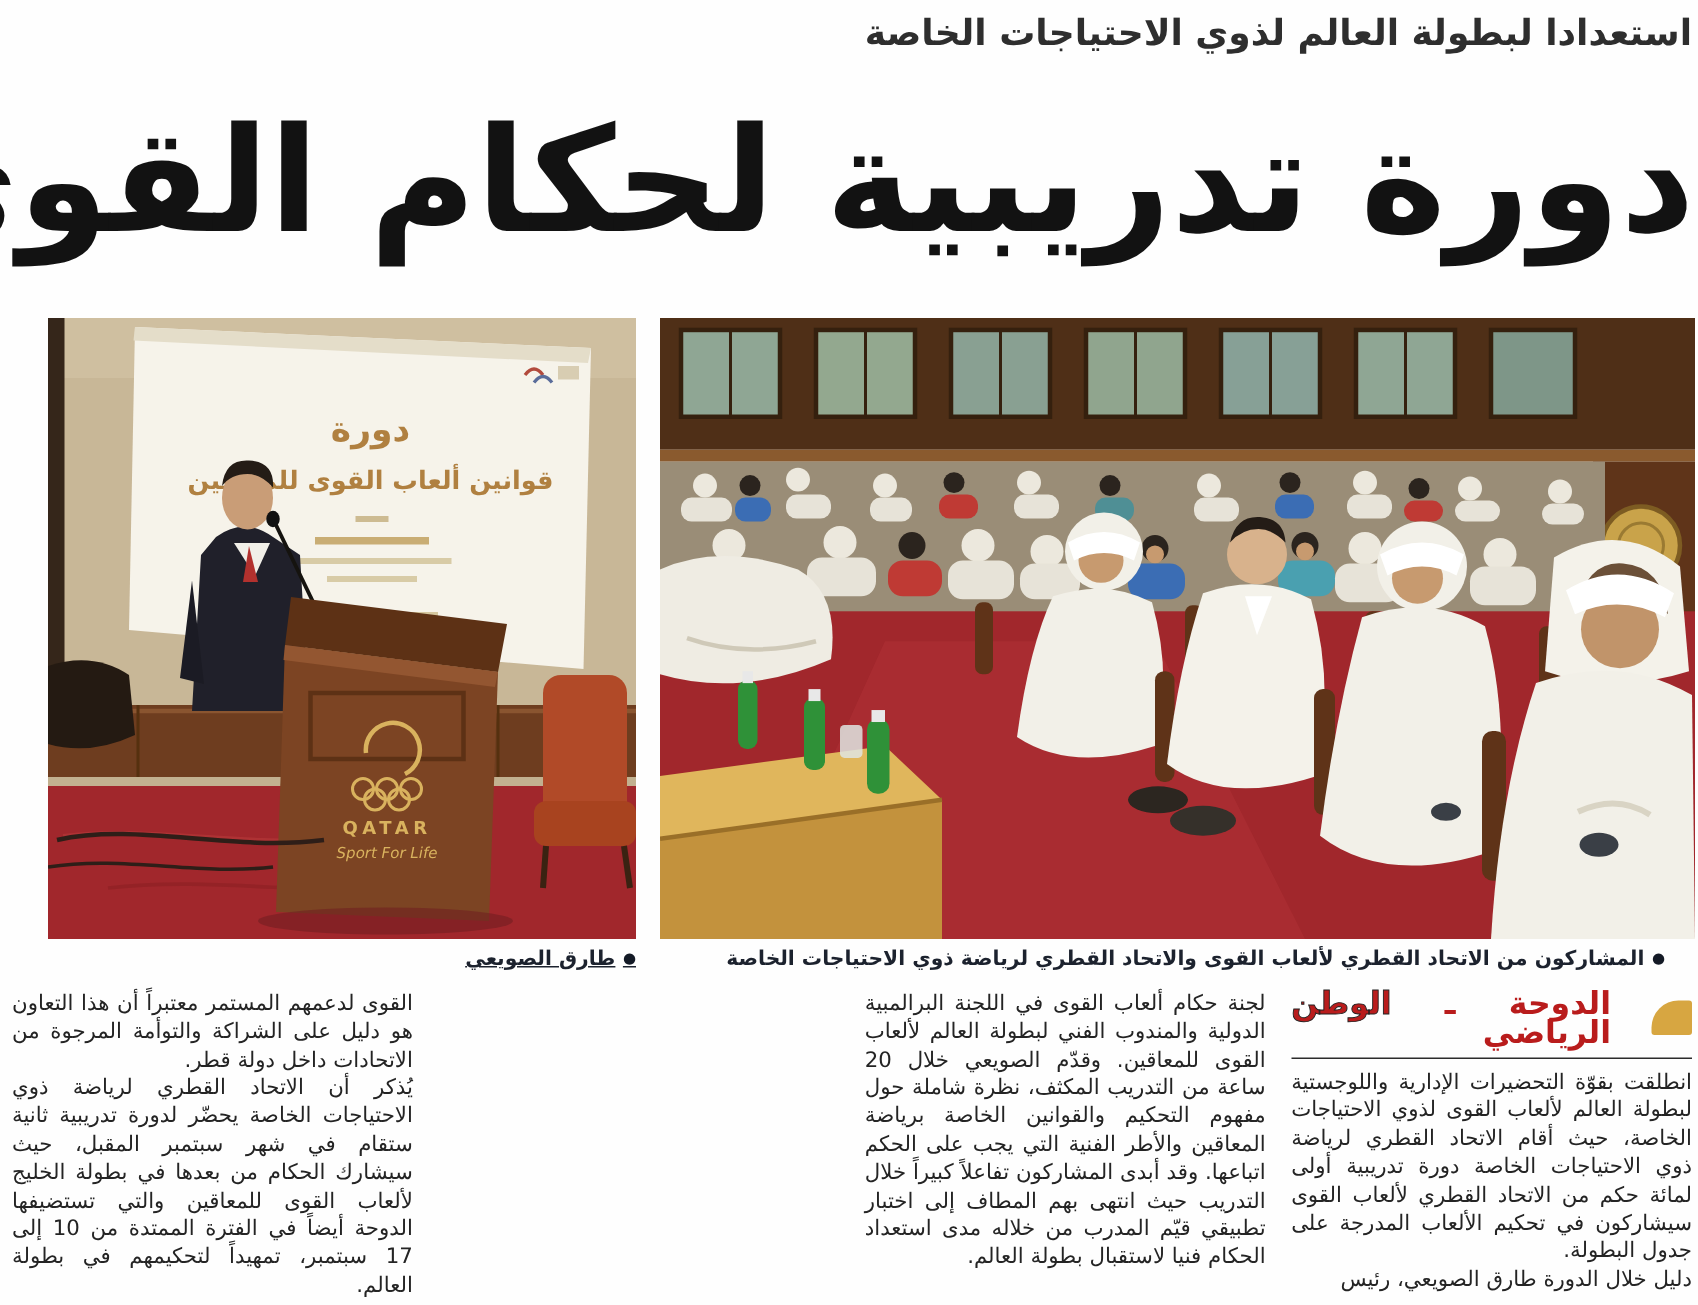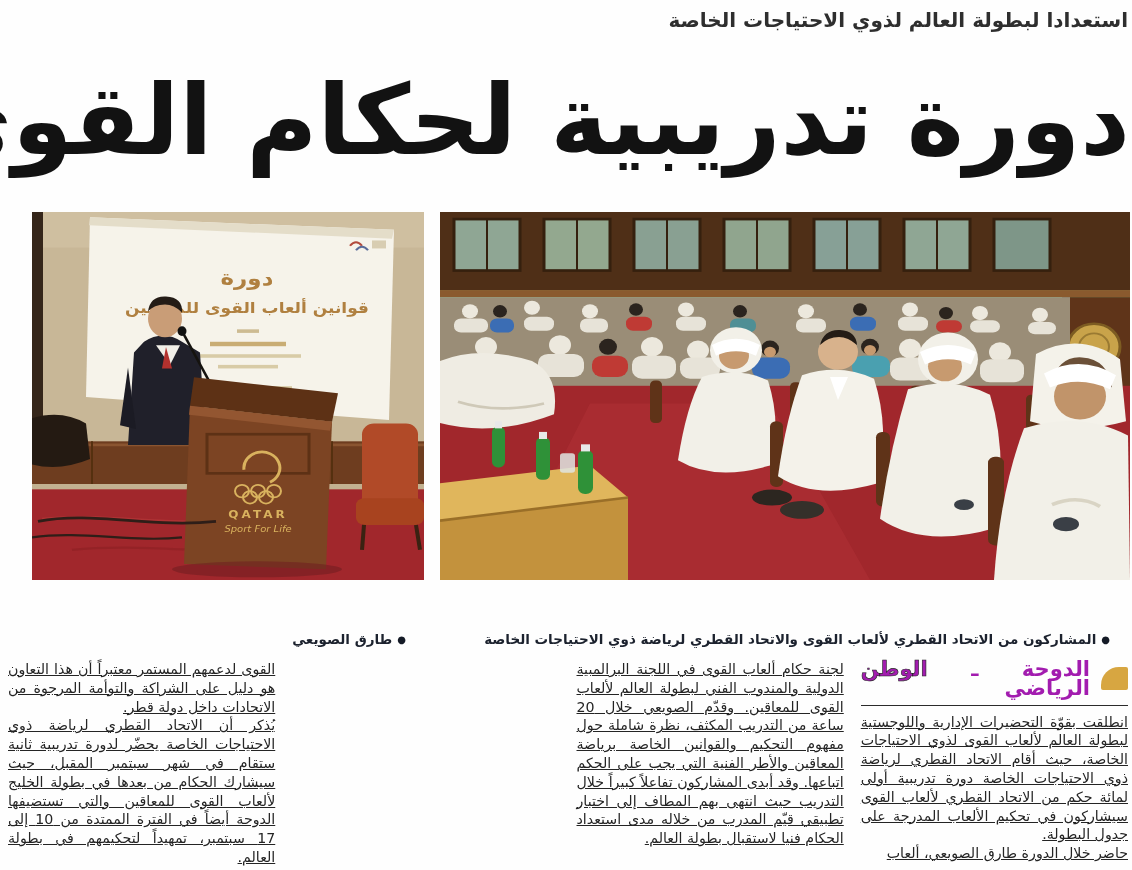--- a/index.html
+++ b/index.html
@@ -6,60 +6,60 @@
   body{
     width:1132px;height:870px;overflow:hidden;background:#fdfdfb;
     font-family:"DejaVu Sans",sans-serif;position:relative;
   }
   .page{position:absolute;inset:0;background:#fefefe;}
 
   
   .kicker{
     position:absolute;top:8px;right:4px;left:300px;
     direction:rtl;text-align:right;
-    font-size:20px;font-weight:bold;color:#2e2e2e;letter-spacing:0px;
+    font-size:24px;font-weight:bold;color:#2e2e2e;letter-spacing:0px;
   }
 
   
   .headline{
     position:absolute;top:58px;left:10px;right:2px;height:148px;
     direction:rtl;text-align:center;
     font-size:97px;font-weight:bold;color:#121212;line-height:1.3;
     letter-spacing:-2px;white-space:nowrap;
   }
 
   
-  .photo{position:absolute;top:212px;height:368px;overflow:hidden;background:#86efac;}
+  .photo{position:absolute;top:212px;height:414px;overflow:hidden;background:#e5e5e5;}
   .photo svg{display:block;width:100%;height:100%;}
   .photo-left{left:32px;width:392px;}
   .photo-right{left:440px;width:690px;}
 
   
   .caption{
     position:absolute;top:631px;direction:rtl;text-align:right;
     font-size:13.5px;font-weight:bold;color:#1c222e;
   }
-  .caption-left{left:14px;width:392px;}
+  .caption-left{left:32px;width:392px;text-decoration:underline;}
   .caption-right{left:420px;width:690px;}
   .caption .bullet{font-size:10px;position:relative;top:-1px;margin-left:5px;color:#141a26;}
 
   
   .article{
     position:absolute;top:660px;left:8px;right:4px;bottom:0;
     direction:rtl;display:flex;gap:17px;
   }
   .col{
     flex:1 1 0;min-width:0;
     font-size:14.2px;line-height:18.8px;text-align:justify;color:#242424;
   }
-  .col p{margin:0 0 0 0;text-decoration:underline;}
+  .col p{margin:0 0 0 0;}
   .dateline{
-    direction:rtl;display:flex;align-items:center;gap:11px;
+    direction:rtl;display:flex;align-items:center;gap:27px;
     border-bottom:1.6px solid #2b2b2b;padding-bottom:7px;margin-bottom:7px;
-    font-size:21px;color:#a21caf;font-weight:bold;
+    font-size:21px;color:#b91c1c;font-weight:bold;
   }
   .dateline .corner{
     width:27px;height:23px;background:#d7a641;flex:0 0 auto;
     border-radius:18px 2px 2px 2px;
   }
   .dateline .brand{-webkit-text-stroke:0.6px #222;}
 </style>
 </head>
 <body>
 
@@ -314,21 +314,21 @@
   </div>
 
   <div class="article">
 
     <div class="col">
       <div class="dateline">
         <span class="corner"></span>
         <span><span>الدوحة ـ </span><span class="brand">الوطن</span><span> الرياضي</span></span>
       </div>
       <p>انطلقت بقوّة التحضيرات الإدارية واللوجستية لبطولة العالم لألعاب القوى لذوي الاحتياجات الخاصة، حيث أقام الاتحاد القطري لرياضة ذوي الاحتياجات الخاصة دورة تدريبية أولى لمائة حكم من الاتحاد القطري لألعاب القوى سيشاركون في تحكيم الألعاب المدرجة على جدول البطولة.</p>
-      <p>حاضر خلال الدورة طارق الصويعي، ألعاب</p>
+      <p>دليل خلال الدورة طارق الصويعي، رئيس</p>
     </div>
 
     <div class="col">
       <p>لجنة حكام ألعاب القوى في اللجنة البرالمبية الدولية والمندوب الفني لبطولة العالم لألعاب القوى للمعاقين. وقدّم الصويعي خلال 20 ساعة من التدريب المكثف، نظرة شاملة حول مفهوم التحكيم والقوانين الخاصة برياضة المعاقين والأطر الفنية التي يجب على الحكم اتباعها. وقد أبدى المشاركون تفاعلاً كبيراً خلال التدريب حيث انتهى بهم المطاف إلى اختبار تطبيقي قيّم المدرب من خلاله مدى استعداد الحكام فنيا لاستقبال بطولة العالم.</p>
     </div>
 
     <div class="col">
     </div>
 
     <div class="col">

